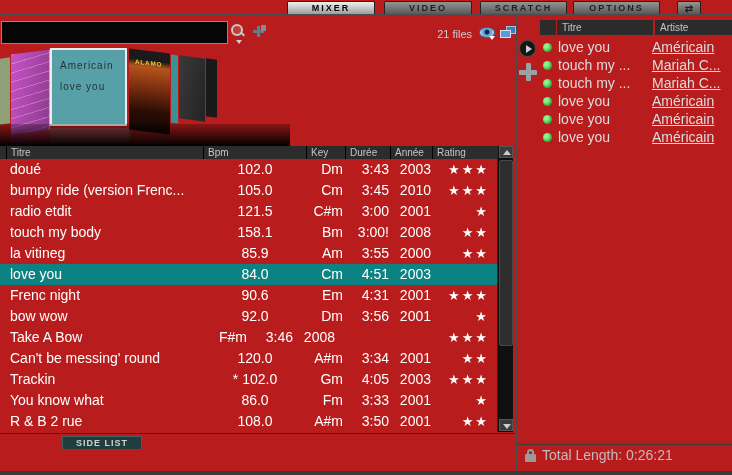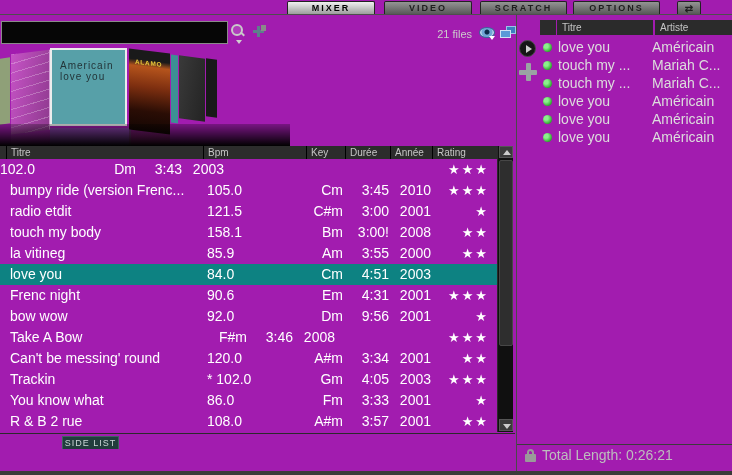--- a/index.html
+++ b/index.html
@@ -1,16 +1,16 @@
 <!DOCTYPE html>
 <html><head>
 <meta charset="utf-8">
 <style>
   html,body{margin:0;padding:0;background:#000;}
-  #app{position:relative;width:732px;height:475px;background:#a21caf;overflow:hidden;
+  #app{position:relative;width:732px;height:475px;background:#b91c1c;overflow:hidden;
        font-family:"Liberation Sans",sans-serif;-webkit-font-smoothing:antialiased;}
 
   
   .tab{position:absolute;top:1px;height:13px;line-height:13px;text-align:center;
        font-size:9px;font-weight:bold;letter-spacing:2px;color:#1e1e1e;
        background:linear-gradient(#949494,#585858);border:1px solid #222;border-bottom:none;
        border-radius:2px 2px 0 0;box-sizing:border-box;cursor:pointer;}
   .tab.selected{background:linear-gradient(#f0f0f0,#9d9d9d);color:#000;}
   #tab-mixer{left:287px;width:88px}
   #tab-video{left:384px;width:88px}
@@ -42,21 +42,21 @@
 
   
   #coverflow{position:absolute;left:0;top:46px;width:290px;height:102px;overflow:hidden;}
   .cover{position:absolute;box-sizing:border-box;}
   #cov-sliver-left{left:0;top:12px;width:10px;height:66px;background:#8fa078;transform:skewY(-8deg);}
   #cov-left{left:11px;top:6px;width:39px;height:80px;background:linear-gradient(100deg,#c653c6,#8f3a8f);
             border-right:1px solid #d9a0d9;transform:skewY(-7deg);
             background-image:repeating-linear-gradient(170deg,rgba(255,255,255,.25) 0 1px,transparent 1px 9px),linear-gradient(100deg,#c653c6,#8f3a8f);}
   #cov-center{left:50px;top:2px;width:77px;height:78px;background:#57a0a8;border:2px solid #ececec;
             color:#233438;font-size:10px;letter-spacing:1px;padding:10px 0 0 8px;}
-  #cov-center .l1{display:block;margin-bottom:0;}
+  #cov-center .l1{display:block;margin-bottom:10px;}
   #cov-right{left:129px;top:5px;width:41px;height:81px;transform:skewY(7deg);
             background:linear-gradient(#1a1a1a 0 12%, #b5541c 20%, #7e2f10 45%, #2a0d05 75%, #140603);}
   #cov-right .poster-title{display:block;color:#e8c83a;font-size:8px;letter-spacing:1px;transform:scale(.8);margin:8px 0 0 2px;font-weight:bold;}
   #cov-sliver-teal{left:171px;top:9px;width:7px;height:68px;background:#3d9094;transform:skewY(8deg);}
   #cov-dark1{left:179px;top:11px;width:26px;height:63px;background:linear-gradient(100deg,#3a3a3a,#232323);transform:skewY(8deg);}
   #cov-dark2{left:206px;top:13px;width:11px;height:58px;background:#191919;transform:skewY(8deg);}
   .refl{position:absolute;transform:scaleY(-1);opacity:.3;}
   #refl-left{left:11px;top:80px;width:39px;height:22px;background:linear-gradient(100deg,#c653c6,#8f3a8f);}
   #refl-center{left:50px;top:82px;width:81px;height:20px;background:#57a0a8;}
   #refl-right{left:129px;top:84px;width:41px;height:18px;background:linear-gradient(#b5541c,#2a0d05);}
@@ -71,55 +71,55 @@
   #h-title{left:7px;width:196px;}
   #h-bpm{left:204px;width:102px;}
   #h-key{left:307px;width:38px;}
   #h-dur{left:346px;width:44px;}
   #h-year{left:391px;width:41px;}
   #h-rating{left:433px;width:64px;}
   #library-rows{position:absolute;left:0;top:159px;width:497px;height:273px;overflow:hidden;}
   .track-row{display:flex;height:21px;line-height:21px;color:#fff;font-size:14px;cursor:pointer;white-space:nowrap;}
   .track-row.selected{background:#0d8282;}
   .c-title{width:207px;padding-left:10px;box-sizing:border-box;overflow:hidden;}
-  .c-bpm{width:96px;text-align:left;}
+  .c-bpm{width:96px;text-align:center;}
   .c-key{width:40px;text-align:right;}
   .c-dur{width:46px;text-align:right;}
   .c-year{width:42px;text-align:right;}
   .c-rating{flex:1;text-align:right;padding-right:8px;font-size:13px;letter-spacing:2px;}
 
   
   #scrollbar{position:absolute;left:497px;top:146px;width:16px;height:286px;background:#101010;border-left:1px solid #2a2a2a;box-sizing:border-box;}
   .sb-btn{position:absolute;left:1px;width:14px;height:12px;background:#3b3b3b;border:1px solid #555;box-sizing:border-box;cursor:pointer;}
   #sb-up{top:0;}
   #sb-down{top:273px;}
   .tri-up{position:absolute;left:3px;top:3px;width:0;height:0;border-left:4px solid transparent;border-right:4px solid transparent;border-bottom:5px solid #ccc;}
   .tri-down{position:absolute;left:3px;top:4px;width:0;height:0;border-left:4px solid transparent;border-right:4px solid transparent;border-top:5px solid #ccc;}
   #sb-thumb{position:absolute;left:1px;top:14px;width:14px;height:186px;background:#2e2e2e;border:1px solid #474747;border-radius:2px;box-sizing:border-box;cursor:grab;}
 
   
-  #side-list-tab{position:absolute;left:62px;top:436px;width:57px;height:13px;background:#213d3d;
-       border:1px solid #3f6060;border-bottom:none;color:#c9d6d6;font-size:9px;font-weight:normal;
+  #side-list-tab{position:absolute;left:62px;top:436px;width:80px;height:13px;background:#213d3d;
+       border:1px solid #3f6060;border-bottom:none;color:#c9d6d6;font-size:9px;font-weight:bold;
        letter-spacing:1px;line-height:12px;text-align:center;box-sizing:border-box;cursor:pointer;}
   #table-bottom-line{position:absolute;left:0;top:433px;width:515px;height:1px;background:#2a2a2a;}
   #bottom-strip{position:absolute;left:0;top:471px;width:732px;height:4px;background:#3a3a3a;}
   #v-divider{position:absolute;left:516px;top:14px;width:1px;height:457px;background:#4a4a4a;}
 
   
   .shcell{position:absolute;top:20px;height:15px;background:#2b2b2b;color:#c6c6c6;font-size:10px;
           line-height:15px;padding-left:5px;box-sizing:border-box;white-space:nowrap;cursor:pointer;}
   #sh-blank{left:540px;width:16px;padding:0;}
   #sh-title{left:557px;width:96px;}
   #sh-artist{left:655px;width:77px;}
   #side-rows{position:absolute;left:540px;top:38px;width:192px;}
   .side-row{display:flex;align-items:center;height:18px;color:#ddd;font-size:14px;cursor:pointer;white-space:nowrap;}
   .dot{width:9px;height:9px;border-radius:50%;flex:0 0 9px;margin:0 6px 0 3px;
        background:radial-gradient(circle at 35% 35%, #8cf08c 0 2px, #2fae2f 70%, #1d7a1d);}
   .s-title{width:94px;overflow:hidden;}
-  .s-artist{flex:1;overflow:hidden;}
+  .s-artist{flex:1;overflow:hidden;text-decoration:underline;}
   #play-button{position:absolute;left:519px;top:40px;width:17px;height:17px;border-radius:50%;
        background:#161616;border:1px solid #4c4c4c;box-sizing:border-box;cursor:pointer;}
   #play-button .pt{position:absolute;left:6px;top:4px;width:0;height:0;border-top:4px solid transparent;
        border-bottom:4px solid transparent;border-left:6px solid #d0d0d0;}
   #add-button{position:absolute;left:518px;top:62px;width:20px;height:20px;cursor:pointer;}
   #add-button .bh{position:absolute;left:1px;top:8px;width:18px;height:5px;background:#9aa3a3;border-radius:1px;}
   #add-button .bv{position:absolute;left:8px;top:1px;width:5px;height:18px;background:#9aa3a3;border-radius:1px;}
 
   
   #status-line{position:absolute;left:517px;top:444px;width:215px;height:1px;background:#3c3c3c;}
@@ -185,20 +185,21 @@
     <div class="hcell" id="h-title">Titre</div>
     <div class="hcell" id="h-bpm">Bpm</div>
     <div class="hcell" id="h-key">Key</div>
     <div class="hcell" id="h-dur">Durée</div>
     <div class="hcell" id="h-year">Année</div>
     <div class="hcell" id="h-rating">Rating</div>
   </div>
 
   <div id="library-rows">
   <div class="track-row">
+    <span class="c-title">doué</span>
     <span class="c-bpm">102.0</span>
     <span class="c-key">Dm</span>
     <span class="c-dur">3:43</span>
     <span class="c-year">2003</span>
     <span class="c-rating">★★★</span>
   </div>
 
   <div class="track-row">
     <span class="c-title">bumpy ride (version Frenc...</span>
     <span class="c-bpm">105.0</span>
@@ -250,21 +251,21 @@
     <span class="c-key">Em</span>
     <span class="c-dur">4:31</span>
     <span class="c-year">2001</span>
     <span class="c-rating">★★★</span>
   </div>
 
   <div class="track-row">
     <span class="c-title">bow wow</span>
     <span class="c-bpm">92.0</span>
     <span class="c-key">Dm</span>
-    <span class="c-dur">9:56</span>
+    <span class="c-dur">3:56</span>
     <span class="c-year">2001</span>
     <span class="c-rating">★</span>
   </div>
 
   <div class="track-row">
     <span class="c-title">Take A Bow</span>
     <span class="c-key">F#m</span>
     <span class="c-dur">3:46</span>
     <span class="c-year">2008</span>
     <span class="c-rating">★★★</span>
@@ -294,21 +295,21 @@
     <span class="c-key">Fm</span>
     <span class="c-dur">3:33</span>
     <span class="c-year">2001</span>
     <span class="c-rating">★</span>
   </div>
 
   <div class="track-row">
     <span class="c-title">R &amp; B 2 rue</span>
     <span class="c-bpm">108.0</span>
     <span class="c-key">A#m</span>
-    <span class="c-dur">3:57</span>
+    <span class="c-dur">3:50</span>
     <span class="c-year">2001</span>
     <span class="c-rating">★★</span>
   </div>
 </div>
 
   <div id="scrollbar">
     <div class="sb-btn" id="sb-up">
         <span class="tri-up"></span>
       </div>
     <div id="sb-thumb"></div>

